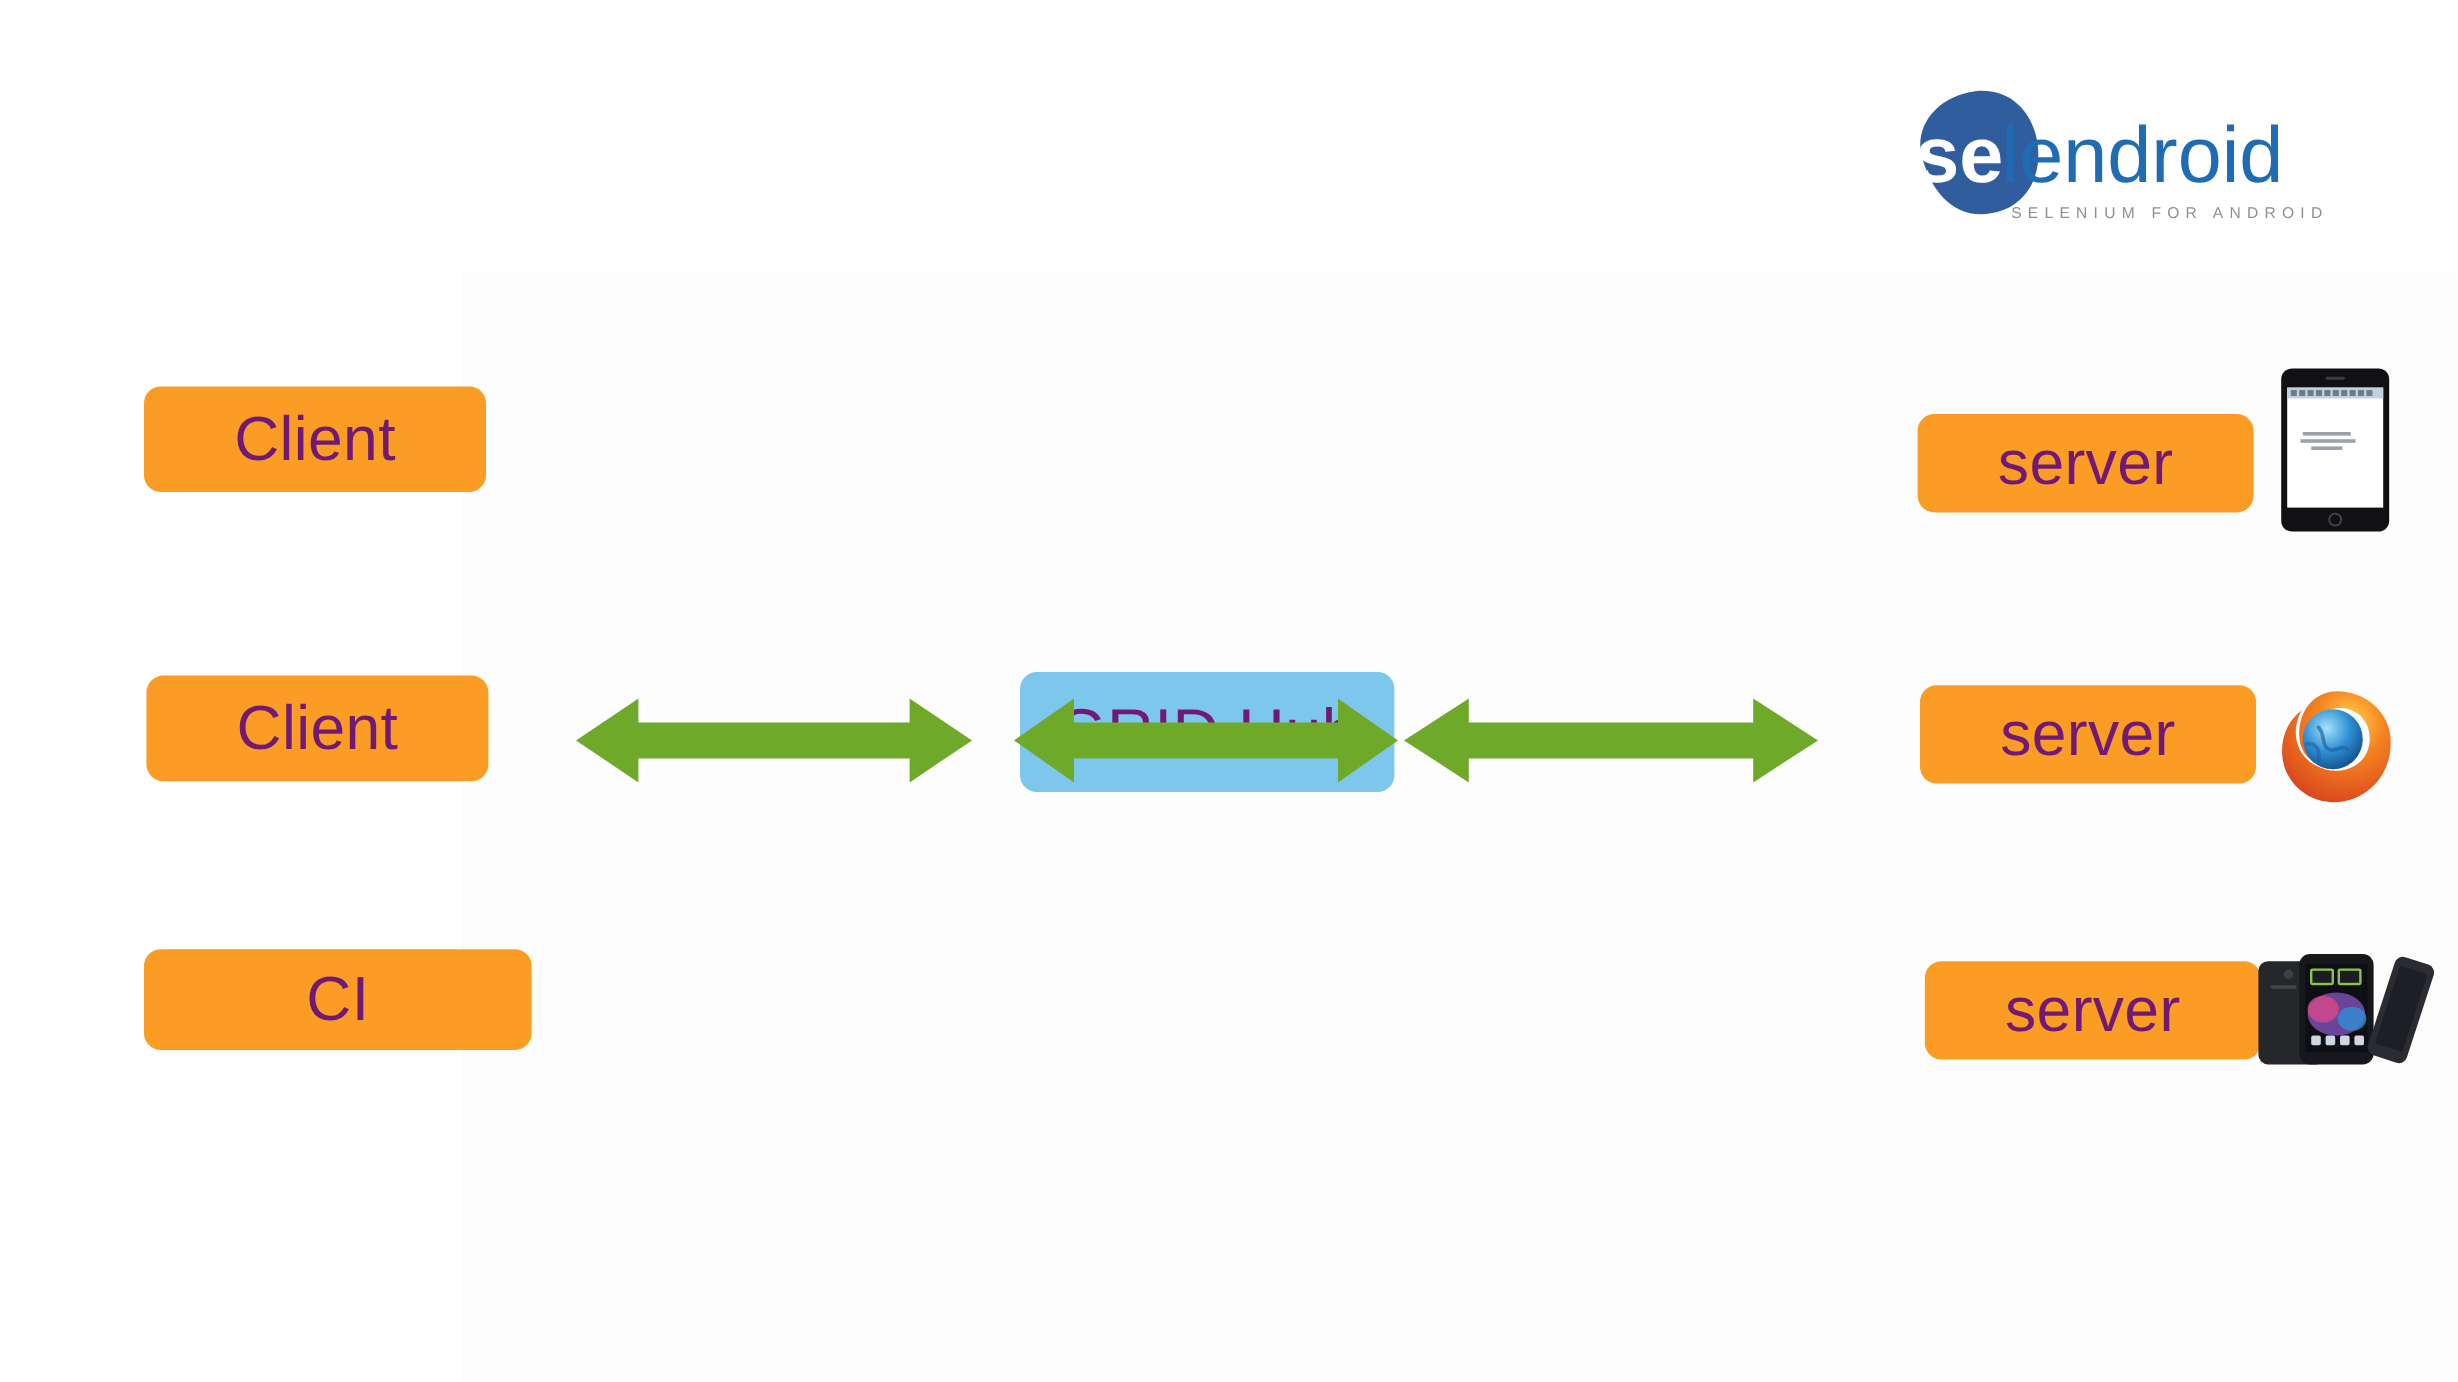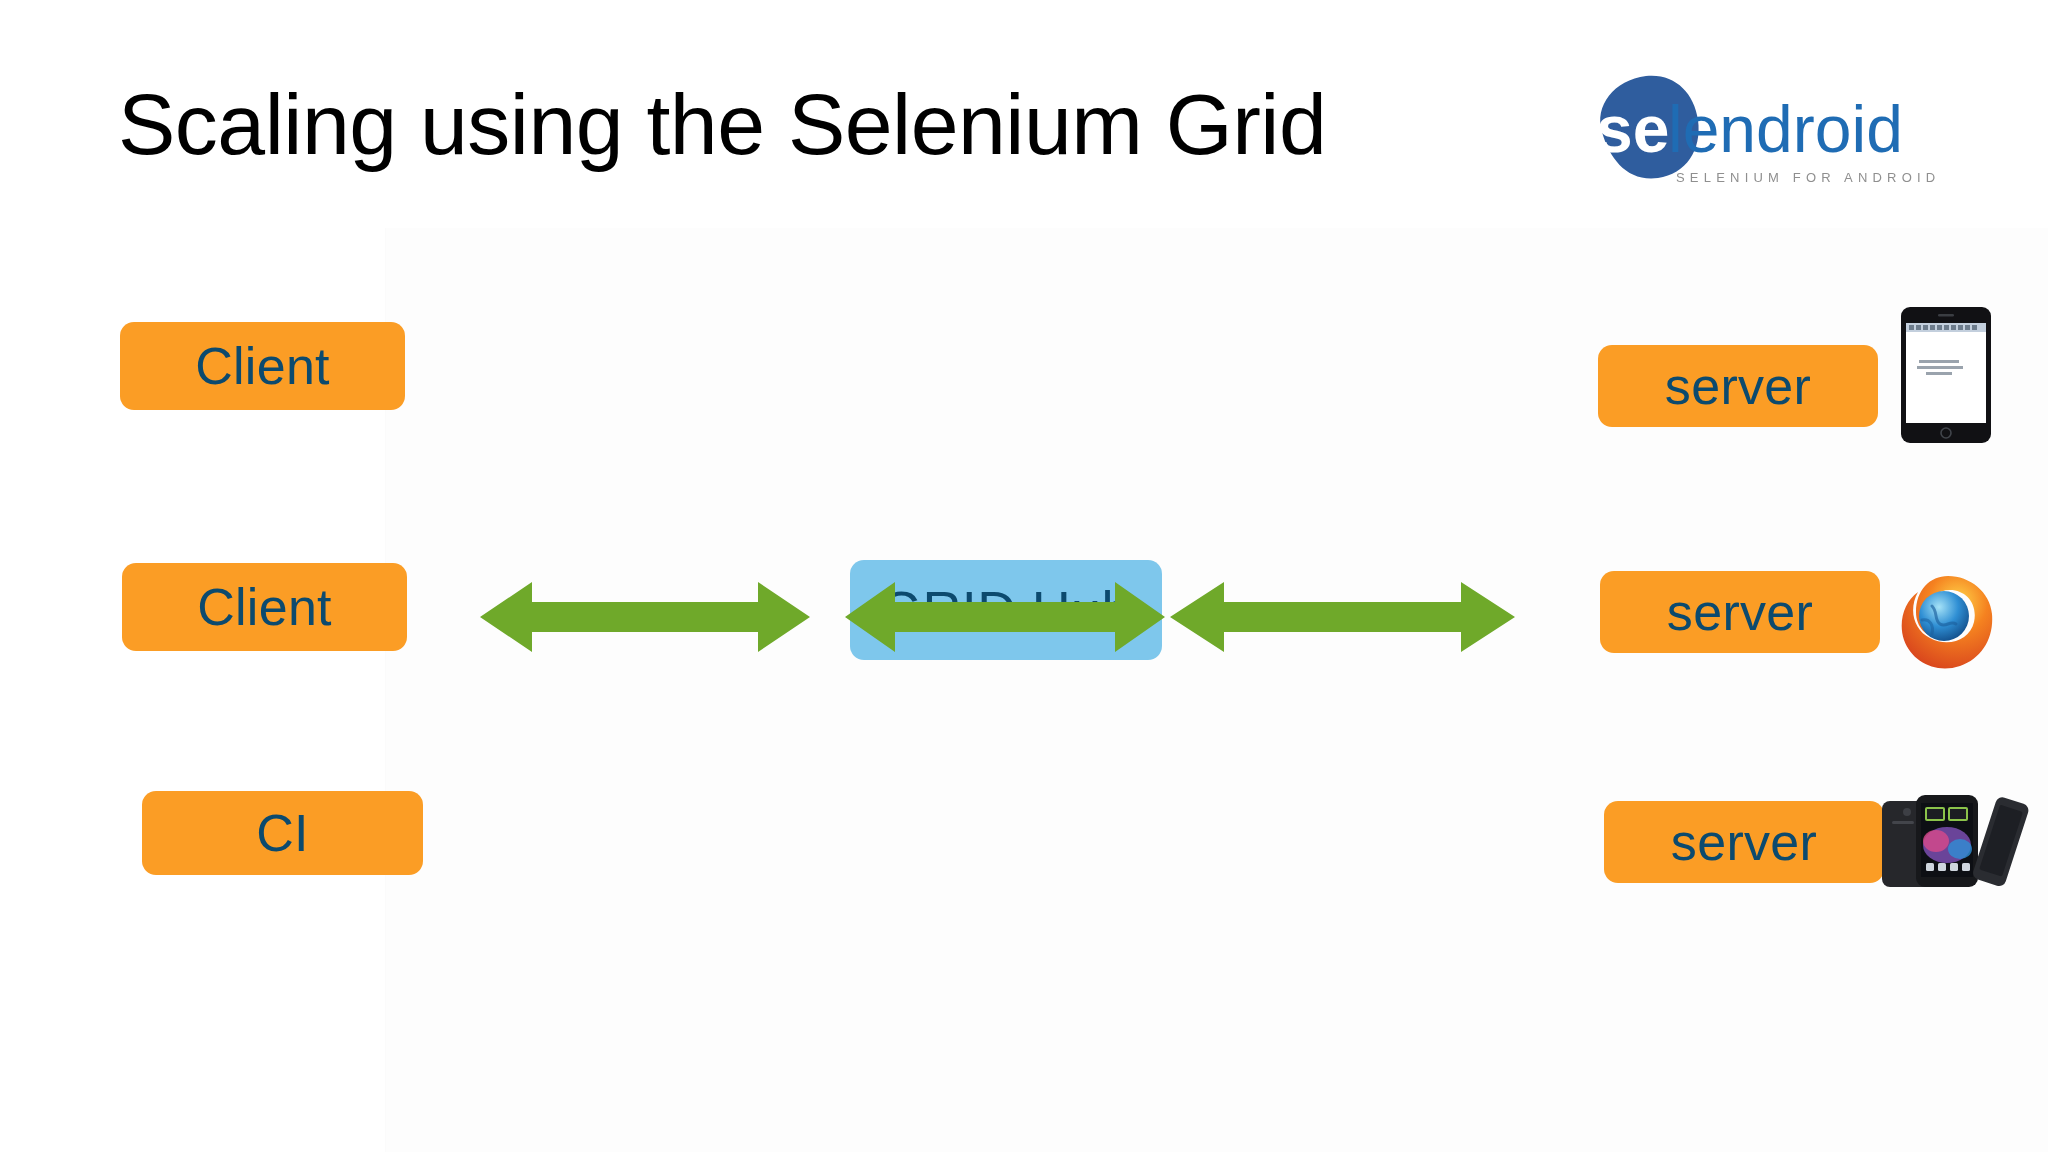--- a/index.html
+++ b/index.html
@@ -59,33 +59,33 @@
   .logo svg { display: block; width: 100%; height: 100%; }
 
   
   .node-box {
     position: absolute;
     box-sizing: border-box;
     border-radius: 14px;
     display: flex;
     align-items: center;
     justify-content: center;
-    color: #0c4a6e;
+    color: #701a75;
     font-size: 52px;
     font-weight: 400;
     letter-spacing: 0.3px;
     user-select: none;
   }
   .orange { background: #fb9d25; }
   .blue   { background: #7ec7ec; }
 
   
   .client-1 { left: 120px;  top: 322px; width: 285px; height: 88px; }
   .client-2 { left: 122px;  top: 563px; width: 285px; height: 88px; }
-  .client-3 { left: 120px;  top: 791px; width: 281px; height: 84px; margin-left: 22px; }
+  .client-3 { left: 120px;  top: 791px; width: 323px; height: 84px; }
 
   
   .grid-hub { left: 850px;  top: 560px; width: 312px; height: 100px; font-size: 54px; }
 
   
   .server-1 { left: 1598px; top: 345px; width: 280px; height: 82px; }
   .server-2 { left: 1600px; top: 571px; width: 280px; height: 82px; }
   .server-3 { left: 1604px; top: 801px; width: 280px; height: 82px; }
 
   
@@ -110,21 +110,20 @@
   .device-firefox   { left: 1898px; top: 572px; width: 100px; height: 100px; }
   .device-android   { left: 1880px; top: 785px; width: 150px; height: 115px; }
 </style>
 </head>
 <body>
 
 <div id="slide">
 
   <div class="faint-panel"></div>
 
-  <div class="slide-title">Scaling using the Selenium Grid</div>
 
   <div class="logo">
     <svg viewBox="0 0 420 130" xmlns="http://www.w3.org/2000/svg">
 
       <path d="M 12 62 C 4 36 24 10 56 6 C 84 3 104 22 108 50 C 112 80 96 104 68 108 C 38 112 20 90 12 62 Z" fill="#2f5d9e"></path>
 
       <text x="6" y="82" font-family="'Liberation Sans', sans-serif" font-size="66" font-weight="700" fill="#ffffff">se</text>
 
       <text x="78" y="82" font-family="'Liberation Sans', sans-serif" font-size="66" font-weight="400" fill="#1f6cb4">lendroid</text>
 

